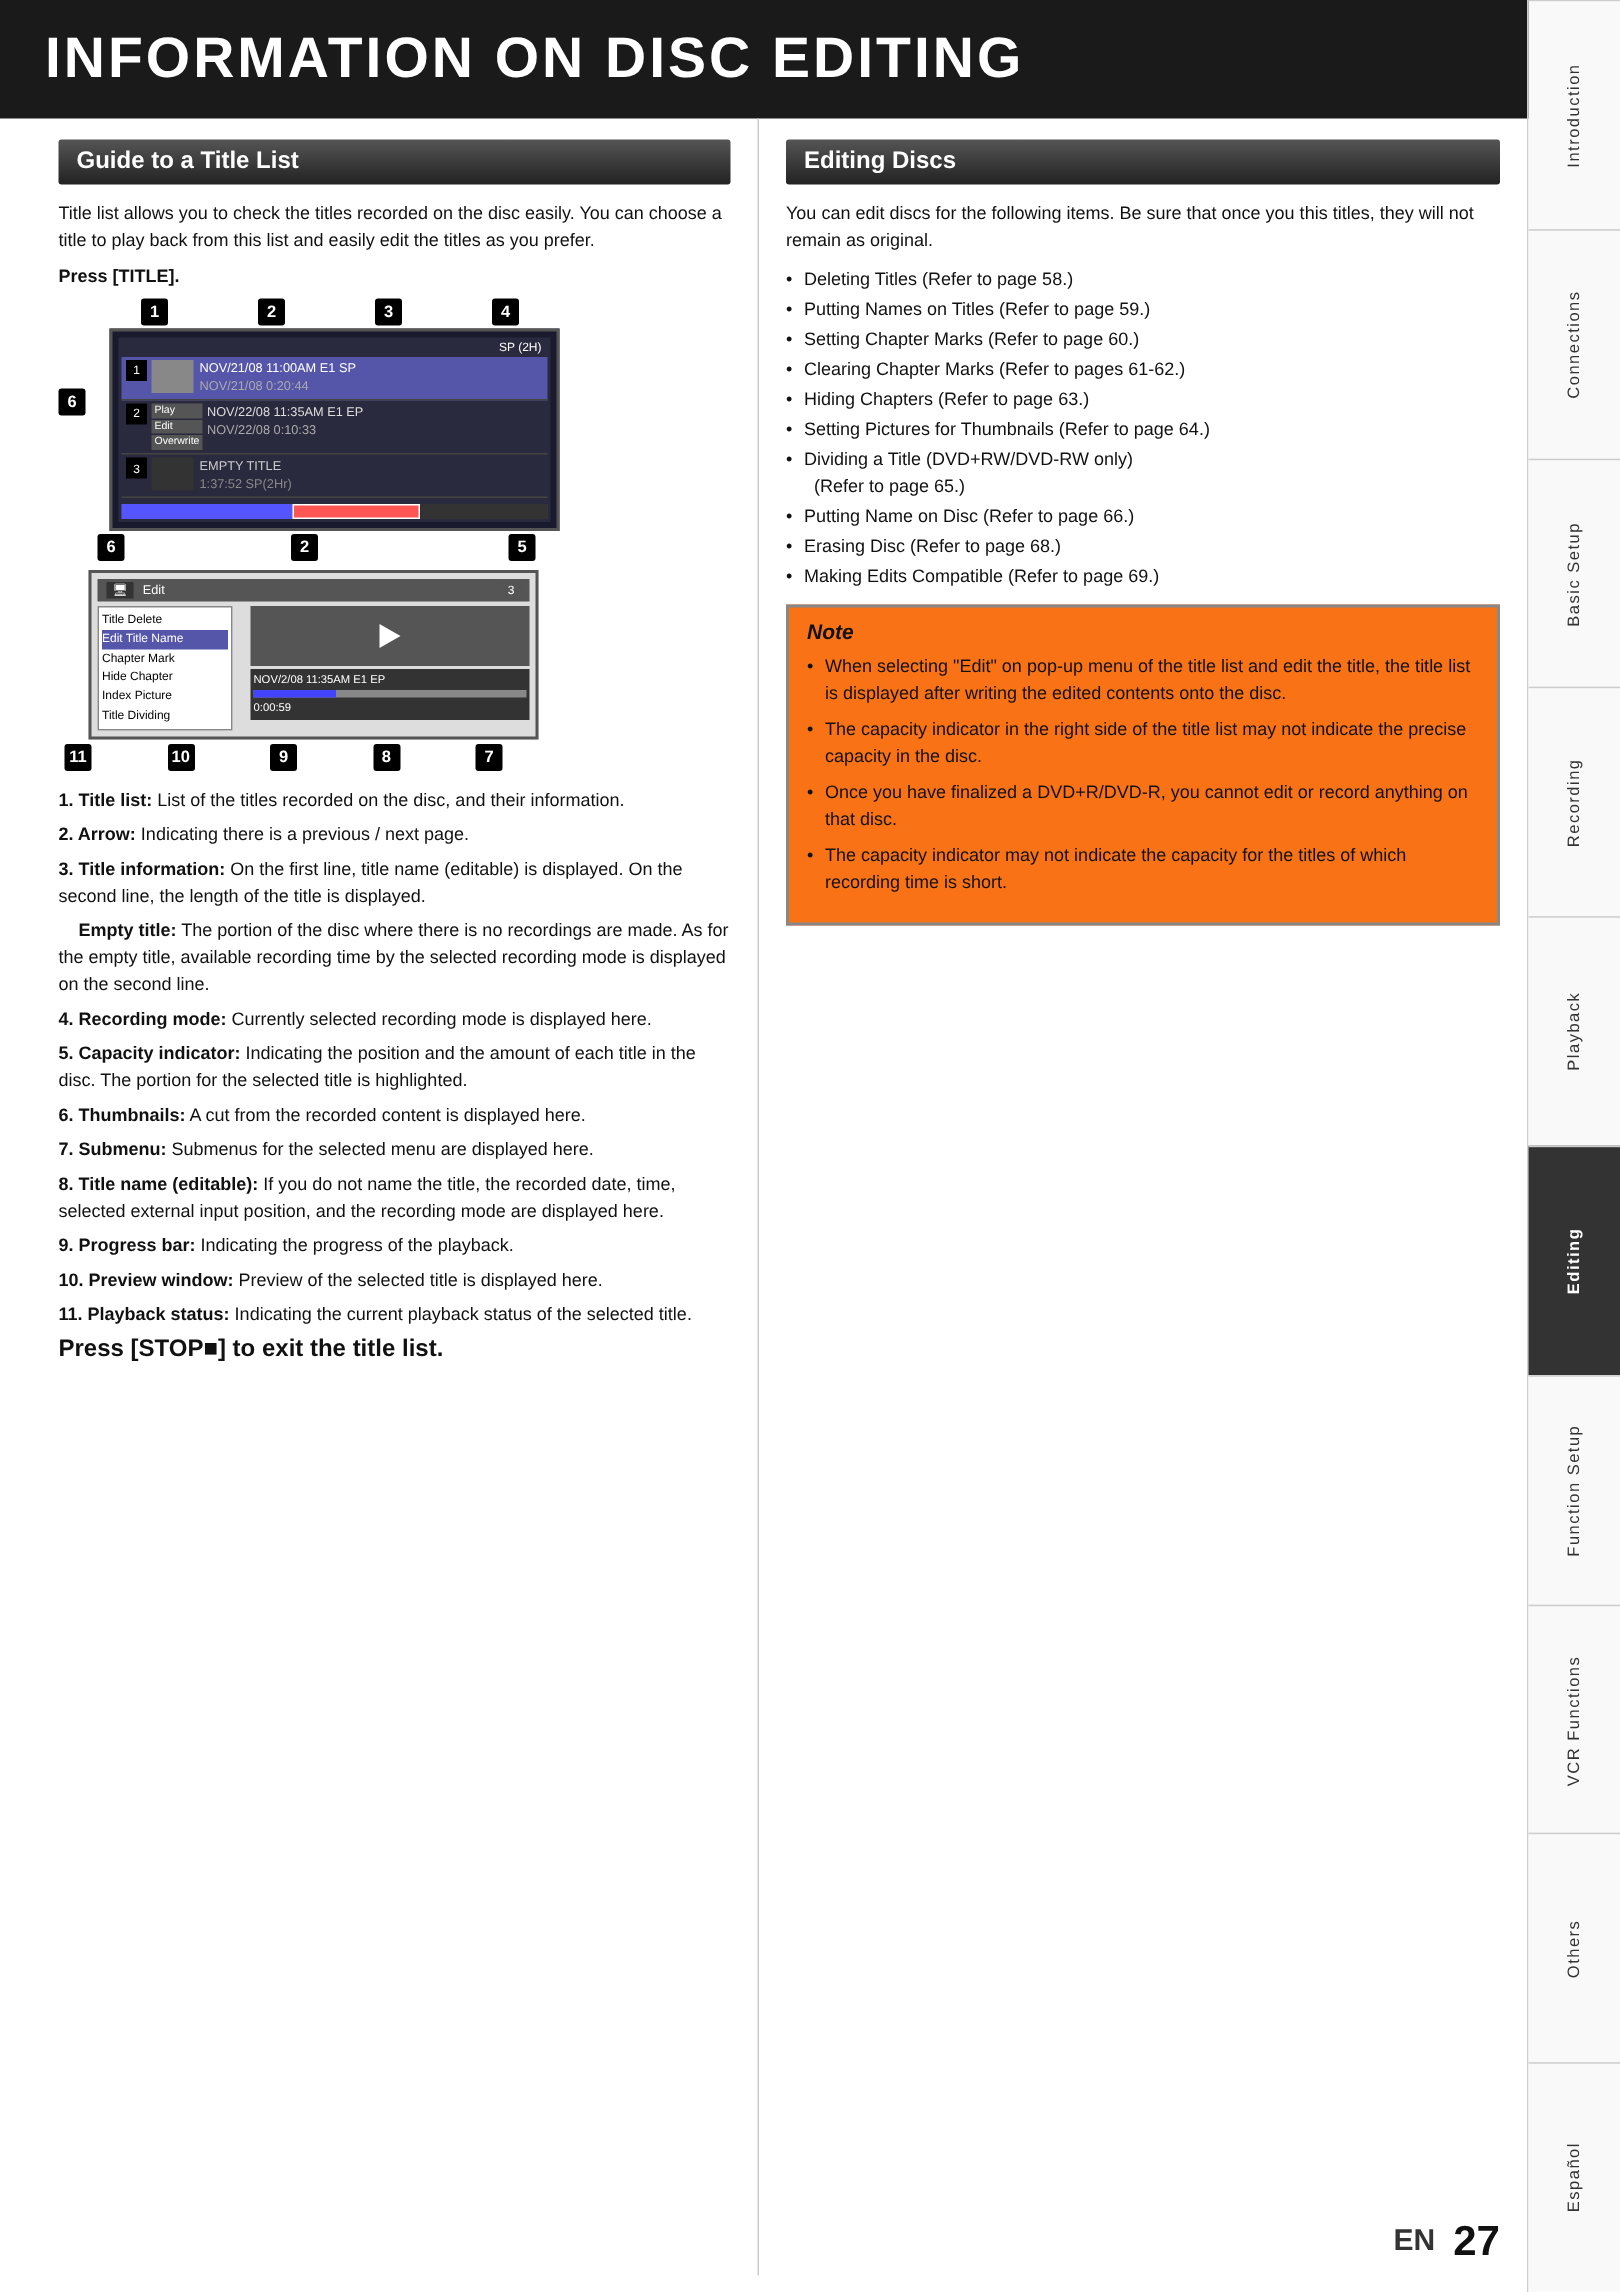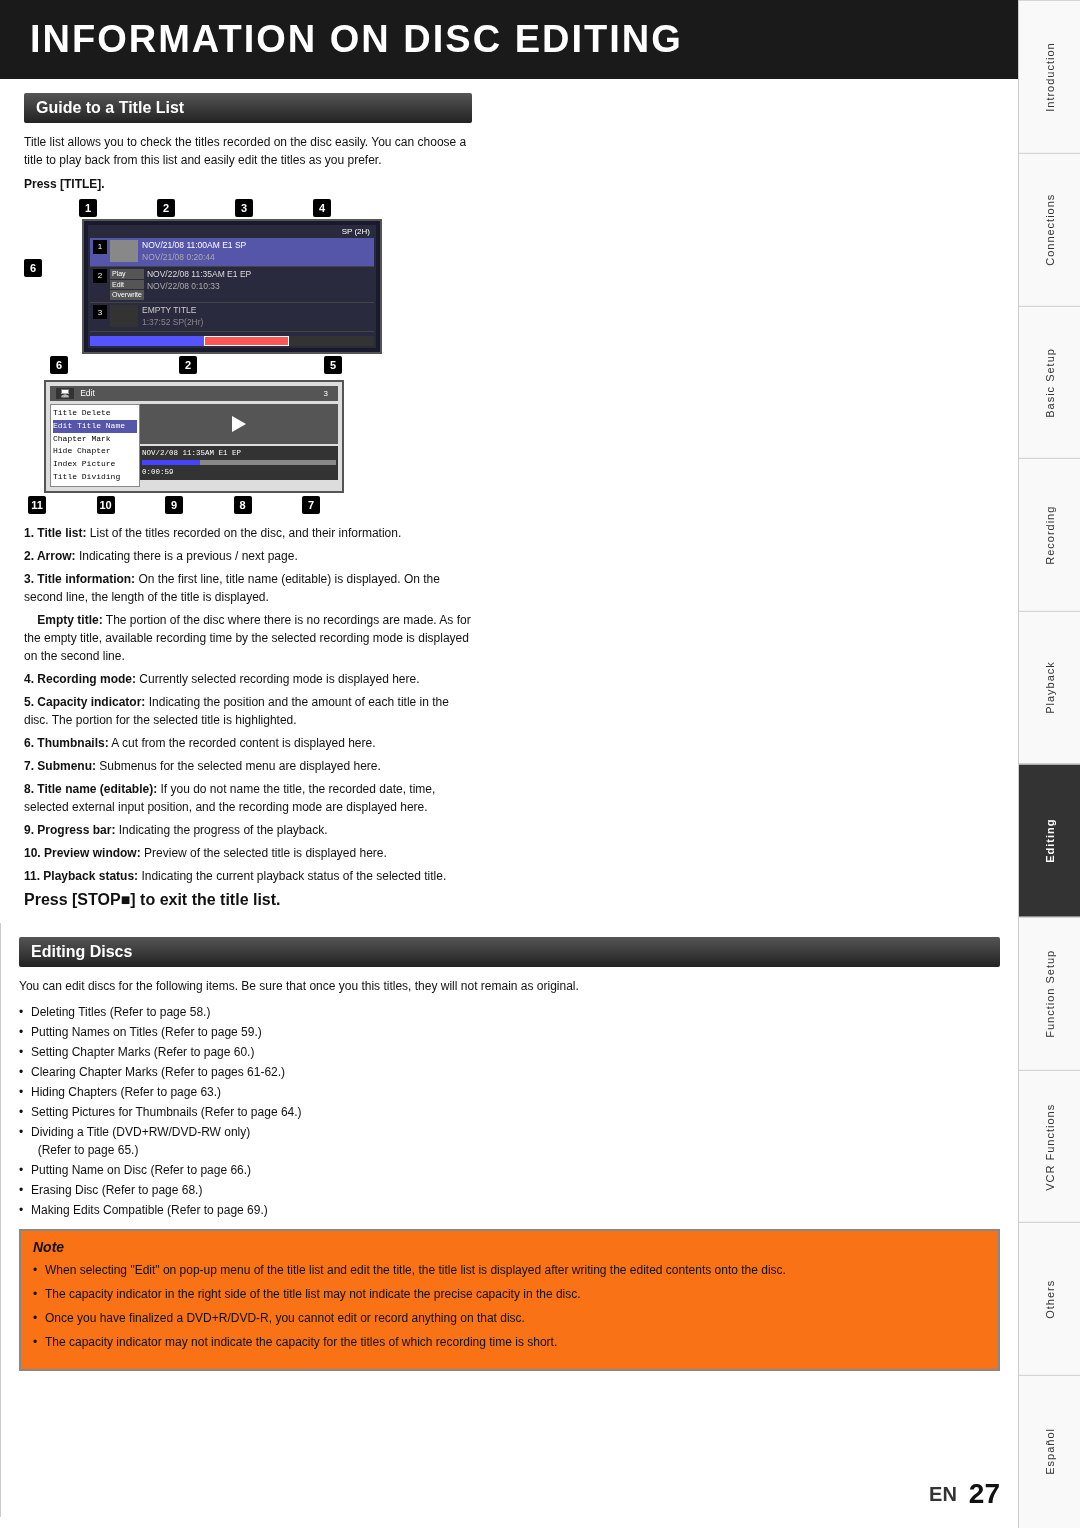--- a/index.html
+++ b/index.html
@@ -21,23 +21,24 @@
       font-size: 38px;
       font-weight: 900;
       letter-spacing: 2px;
       text-transform: uppercase;
       margin-right: 60px;
     }
 
     
     .main-content {
       display: flex;
-      flex-direction: column;
+      flex-direction: row;
       margin-right: 62px;
       height: calc(1528px - 90px);
+      padding-left: 15px;
     }
 
     
     .left-col {
       width: 490px;
       padding: 14px 18px 14px 24px;
       flex-shrink: 0;
     }
 
     
@@ -89,21 +90,21 @@
       align-items: center;
       justify-content: center;
       border-radius: 2px;
     }
 
     
     .screen-mockup {
       border: 2px solid #555;
       background: #1a1a2e;
       width: 300px;
-      margin-left: 36px;
+      margin-left: 12px;
       padding: 4px;
       position: relative;
     }
 
     .screen-inner {
       background: #2a2a3e;
       color: #fff;
       font-size: 9px;
       padding: 2px;
     }
@@ -169,22 +170,21 @@
       font-size: 8.5px;
       padding: 2px 6px;
       display: flex;
       align-items: center;
       gap: 6px;
       margin-bottom: 3px;
     }
 
     .submenu-content {
       display: flex;
-      gap: 0;
-      font-family: Liberation Mono, monospace;
+      gap: 12px;
     }
 
     .submenu-list {
       background: #fff;
       border: 1px solid #888;
       padding: 2px;
       font-size: 8px;
       line-height: 1.6;
       min-width: 90px;
     }

